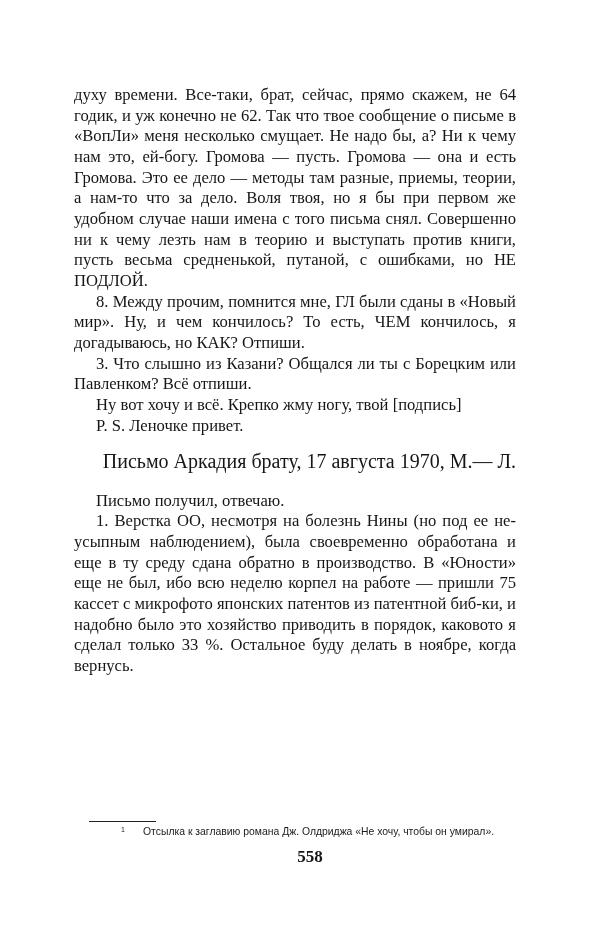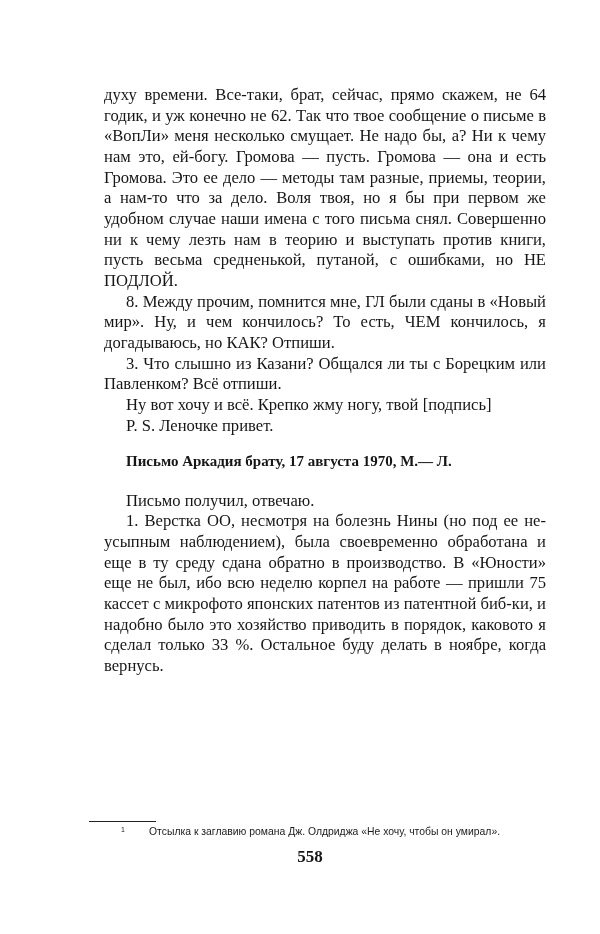--- a/index.html
+++ b/index.html
@@ -10,41 +10,41 @@
     body {
       width: 600px;
       height: 934px;
       position: relative;
       overflow: hidden;
       color: #161616;
       font-family: "Liberation Serif", "DejaVu Serif", serif;
     }
     .page {
       position: absolute;
-      left: 104px;
+      left: 74px;
       top: 85px;
       width: 442px;
     }
     .p {
       font-size: 16.6px;
       line-height: 20.65px;
       margin: 0;
       text-align: justify;
       text-align-last: left;
       hyphens: manual;
     }
     .p.indent { text-indent: 22px; }
     .p.noindent { text-indent: 0; }
     .heading {
-      font-size: 15px;
+      font-size: 20px;
       line-height: 20.65px;
-      font-weight: bold;
+      font-weight: normal;
       margin: 15px 0 19px 0;
       text-indent: 22px;
-      text-align: left;
+      text-align: right;
     }
     sup.fnref {
       font-size: 9px;
       vertical-align: 6px;
       line-height: 0;
     }
     .footnote-rule {
       position: absolute;
       left: 89px;
       top: 821px;
@@ -64,21 +64,21 @@
     }
     .footnote .fn-mark {
       display: inline-block;
       width: 35px;
       text-align: right;
       padding-right: 0;
       font-size: 7px;
       vertical-align: 3px;
     }
     .footnote .fn-text {
-      margin-left: 24px;
+      margin-left: 18px;
     }
     .page-number {
       position: absolute;
       left: 0;
       top: 846px;
       width: 620px;
       text-align: center;
       font-weight: bold;
       font-size: 17px;
       line-height: 22px;

